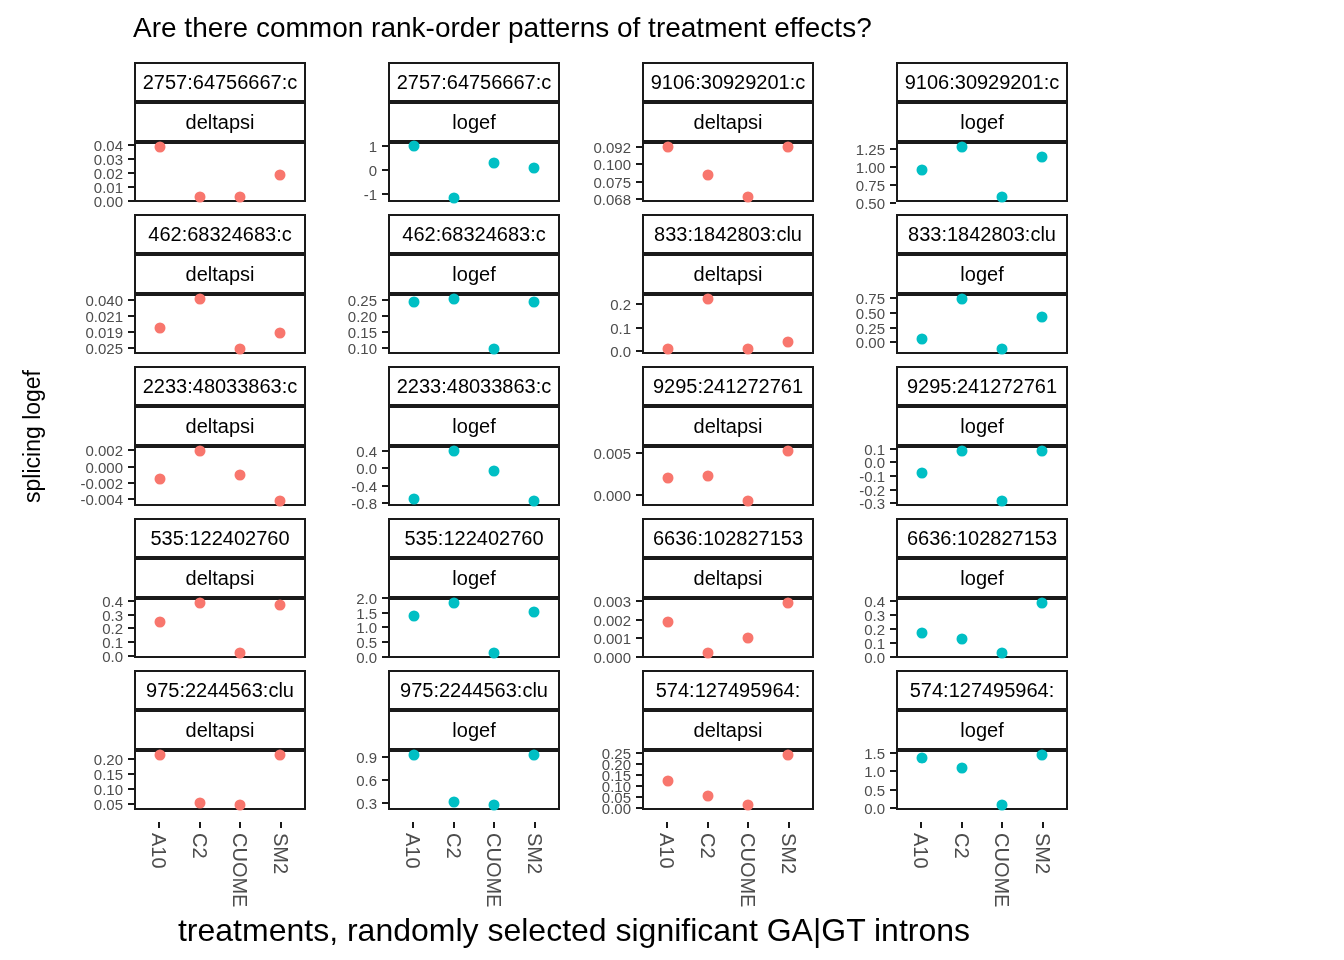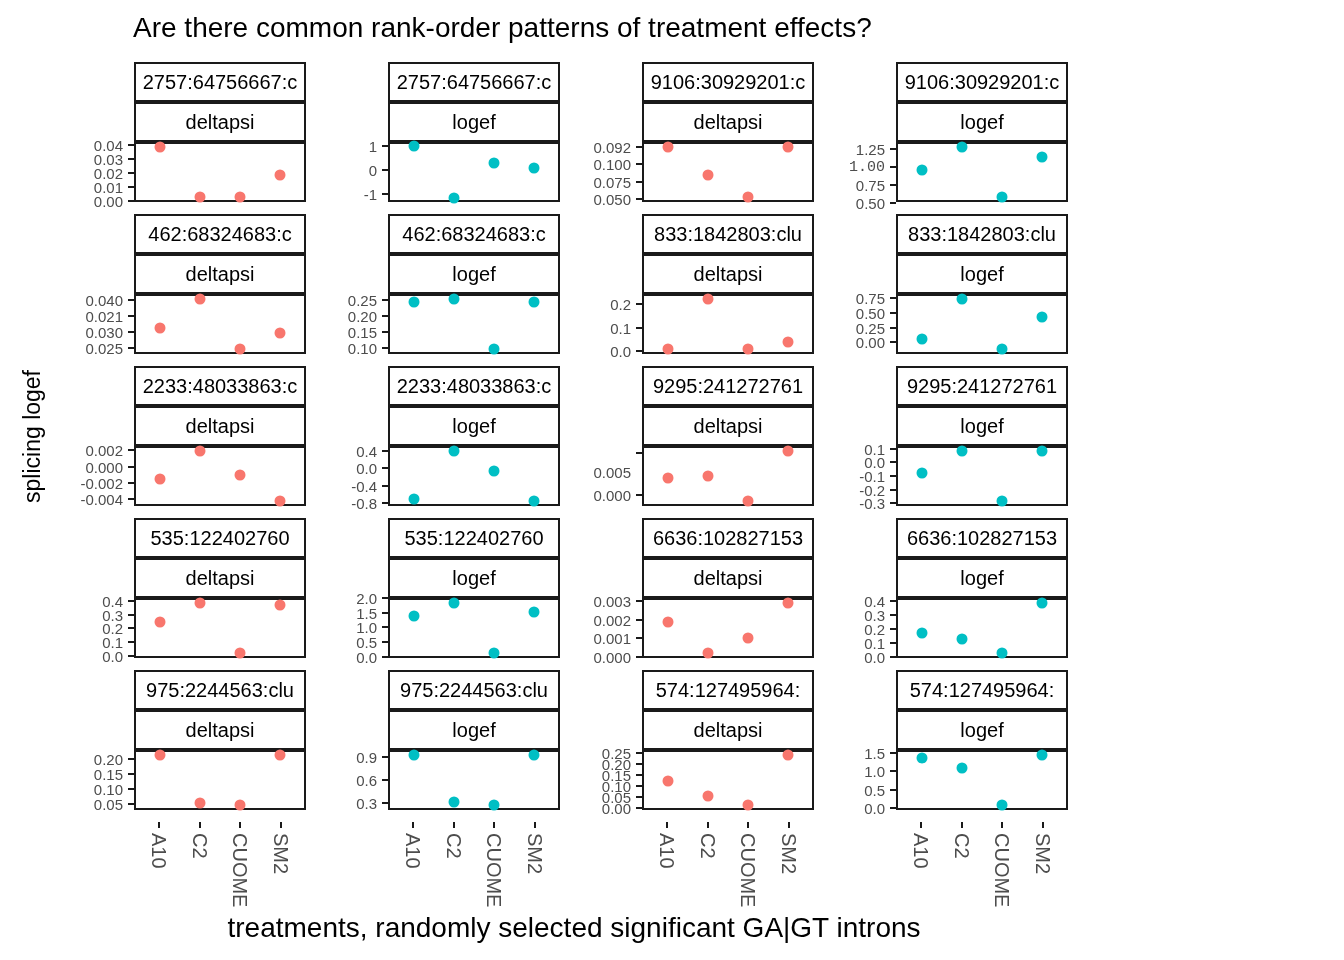--- a/index.html
+++ b/index.html
@@ -29,21 +29,21 @@
   .plot { position:relative; height:60px; flex:none; border:2px solid #1A1A1A; background:#fff; overflow:visible; }
   .dot { position:absolute; width:11px; height:11px; border-radius:50%; transform:translate(-50%,-50%); }
 
   .xcell { display:flex; height:96px; }
   .xarea { position:relative; width:172px; flex:none; }
   .xtick-mark { position:absolute; top:0; width:2px; height:6px; background:#1A1A1A; transform:translateX(-50%); }
   .xtick-label { position:absolute; top:11px; transform:translateX(-50%);
                  writing-mode:vertical-rl; font-size:20px; line-height:1; color:#4D4D4D; }
 
   .x-title { position:absolute; left:80px; top:912px; width:988px; text-align:center;
-             font-size:28px; color:#000; }
+             font-size:32px; color:#000; }
 
   .legend { position:absolute; left:1092px; top:402px; width:250px; display:flex; flex-direction:column; }
   .legend-title { font-size:23px; color:#000; margin-bottom:18px; }
   .legend-item { display:flex; align-items:center; height:40px; margin-bottom:16px; }
   .legend-swatch { width:12px; height:12px; border-radius:50%; margin-left:12px; margin-right:26px; flex:none; }
   .legend-label { font-size:20px; color:#000; }
 </style>
 </head>
 <body>
 
@@ -106,41 +106,41 @@
       <div class="cell">
         <div class="ycol">
           <div class="yticks">
             <div class="ytick-mark" style="top: 8.13953%;"></div>
             <span class="ytick-label" style="top: 8.13953%;">0.092</span>
             <div class="ytick-mark" style="top: 37.2093%;"></div>
             <span class="ytick-label" style="top: 37.2093%;">0.100</span>
             <div class="ytick-mark" style="top: 66.2791%;"></div>
             <span class="ytick-label" style="top: 66.2791%;">0.075</span>
             <div class="ytick-mark" style="top: 95.3488%;"></div>
-            <span class="ytick-label" style="top: 95.3488%;">0.050</span>
+            <span class="ytick-label" style="top: 95.3488%;">0.068</span>
           </div>
         </div>
         <div class="pcol">
           <div class="strip">9106:30929201:c</div>
           <div class="strip">deltapsi</div>
           <div class="plot">
             <div class="dot" style="left: 14.3%; top: 4.65116%; background: rgb(248, 118, 109);"></div>
             <div class="dot" style="left: 38.1%; top: 54.6512%; background: rgb(248, 118, 109);"></div>
             <div class="dot" style="left: 61.9%; top: 95.3488%; background: rgb(248, 118, 109);"></div>
             <div class="dot" style="left: 85.7%; top: 4.65116%; background: rgb(248, 118, 109);"></div>
           </div>
         </div>
       </div>
       <div class="cell">
         <div class="ycol">
           <div class="yticks">
             <div class="ytick-mark" style="top: 10.8434%;"></div>
             <span class="ytick-label" style="top: 10.8434%;">1.25</span>
             <div class="ytick-mark" style="top: 40.9639%;"></div>
-            <span class="ytick-label" style="top: 40.9639%; font-family: Liberation Mono, monospace;">1.00</span>
+            <span class="ytick-label" style="top: 40.9639%;">1.00</span>
             <div class="ytick-mark" style="top: 71.0843%;"></div>
             <span class="ytick-label" style="top: 71.0843%;">0.75</span>
             <div class="ytick-mark" style="top: 101.205%;"></div>
             <span class="ytick-label" style="top: 101.205%;">0.50</span>
           </div>
         </div>
         <div class="pcol">
           <div class="strip">9106:30929201:c</div>
           <div class="strip">logef</div>
           <div class="plot">
@@ -152,21 +152,21 @@
         </div>
       </div>
       <div class="cell">
         <div class="ycol">
           <div class="yticks">
             <div class="ytick-mark" style="top: 10.1064%;"></div>
             <span class="ytick-label" style="top: 10.1064%;">0.040</span>
             <div class="ytick-mark" style="top: 36.7021%;"></div>
             <span class="ytick-label" style="top: 36.7021%;">0.021</span>
             <div class="ytick-mark" style="top: 63.2979%;"></div>
-            <span class="ytick-label" style="top: 63.2979%;">0.030</span>
+            <span class="ytick-label" style="top: 63.2979%;">0.019</span>
             <div class="ytick-mark" style="top: 89.8936%;"></div>
             <span class="ytick-label" style="top: 89.8936%;">0.025</span>
           </div>
         </div>
         <div class="pcol">
           <div class="strip">462:68324683:c</div>
           <div class="strip">deltapsi</div>
           <div class="plot">
             <div class="dot" style="left: 14.3%; top: 57.9787%; background: rgb(248, 118, 109);"></div>
             <div class="dot" style="left: 38.1%; top: 4.78723%; background: rgb(248, 118, 109);"></div>
@@ -290,21 +290,21 @@
             <div class="dot" style="left: 38.1%; top: 4.54545%; background: rgb(0, 191, 196);"></div>
             <div class="dot" style="left: 61.9%; top: 40.9091%; background: rgb(0, 191, 196);"></div>
             <div class="dot" style="left: 85.7%; top: 95.4545%; background: rgb(0, 191, 196);"></div>
           </div>
         </div>
       </div>
       <div class="cell">
         <div class="ycol">
           <div class="yticks">
             <div class="ytick-mark" style="top: 11.5385%;"></div>
-            <span class="ytick-label" style="top: 11.5385%; margin-top: 19px;">0.005</span>
+            <span class="ytick-label" style="top: 11.5385%;">0.005</span>
             <div class="ytick-mark" style="top: 81.4685%;"></div>
             <span class="ytick-label" style="top: 81.4685%;">0.000</span>
           </div>
         </div>
         <div class="pcol">
           <div class="strip">9295:241272761</div>
           <div class="strip">deltapsi</div>
           <div class="plot">
             <div class="dot" style="left: 14.3%; top: 53.4965%; background: rgb(248, 118, 109);"></div>
             <div class="dot" style="left: 38.1%; top: 50.6993%; background: rgb(248, 118, 109);"></div>

